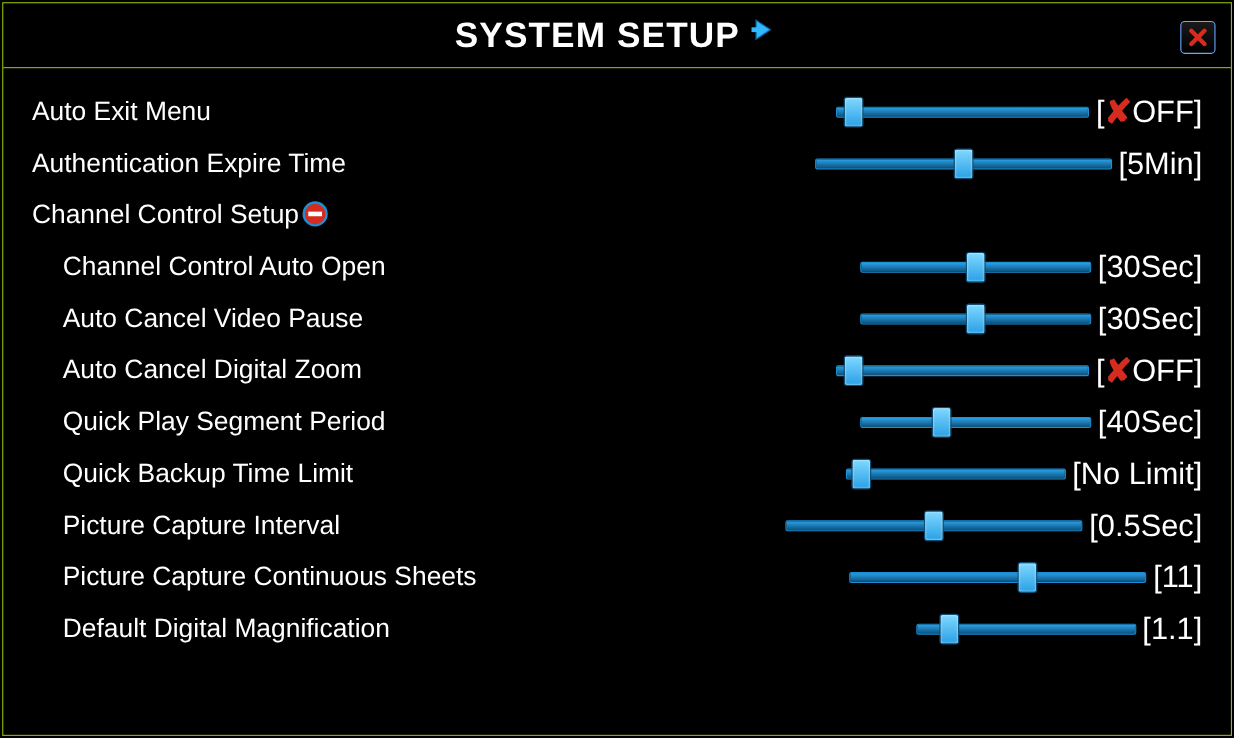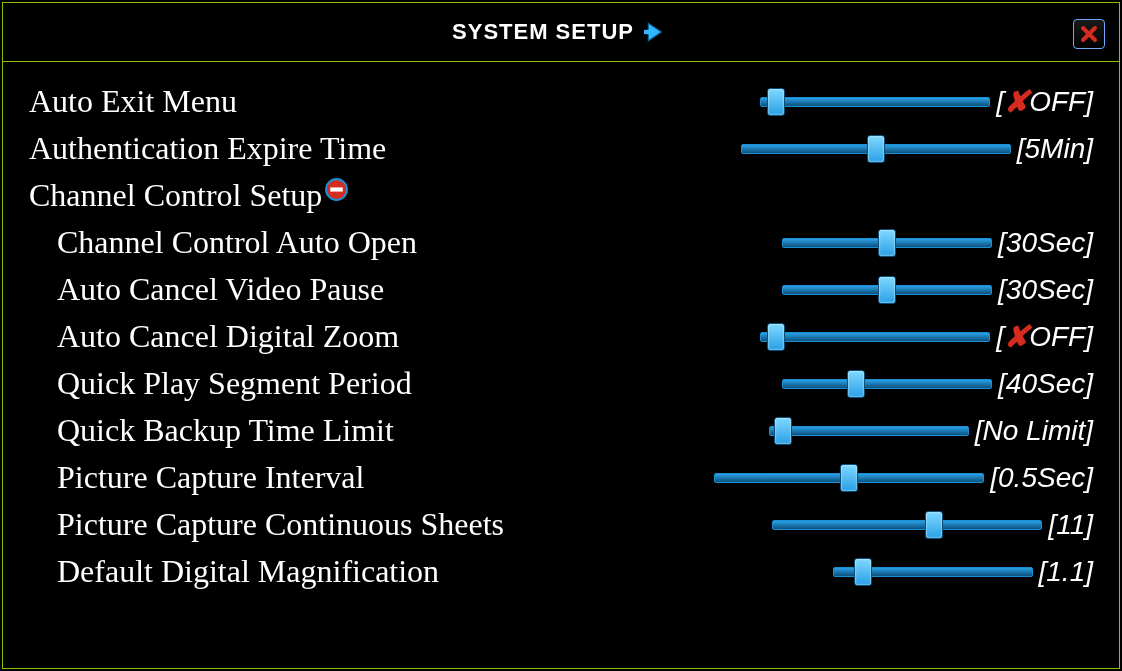--- a/index.html
+++ b/index.html
@@ -26,21 +26,21 @@
     border-bottom: 1px solid #8fbf00;
     display: flex;
     align-items: center;
     justify-content: center;
     position: relative;
   }
   .breadcrumb {
     display: flex;
     align-items: flex-start;
     gap: 10px;
-    font-size: 22px;
+    font-size: 32px;
     font-weight: bold;
     letter-spacing: 1px;
   }
   .breadcrumb .arrow-icon svg {
     width: 26px;
     height: 26px;
     display: block;
   }
   .close-btn {
     position: absolute;
@@ -61,31 +61,29 @@
   .content {
     padding: 16px 26px 0 26px;
   }
   .row {
     display: flex;
     align-items: center;
     height: 47px;
   }
   .row.indent .label { padding-left: 28px; }
   .label {
-    font-size: 32px;
+    font-size: 24px;
     white-space: nowrap;
     flex: 0 0 auto;
-    font-family: Liberation Serif, serif;
   }
   .spacer { flex: 1 1 auto; }
   .slider-wrap {
     display: flex;
     align-items: center;
     gap: 6px;
-    font-style: italic;
   }
   .slider {
     position: relative;
     width: 200px;
     height: 26px;
   }
   .slider .track {
     position: absolute;
     left: 0; right: 0; top: 50%;
     transform: translateY(-50%);

